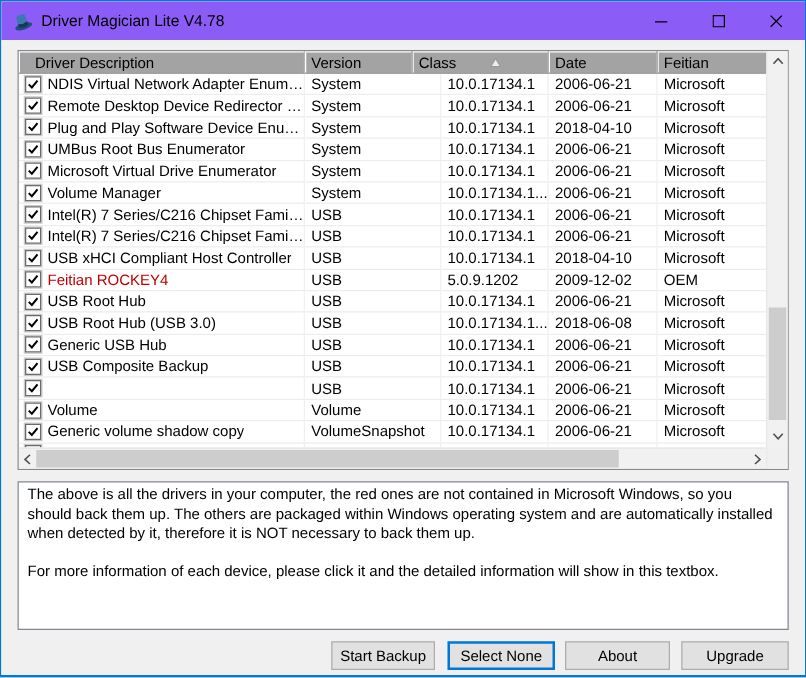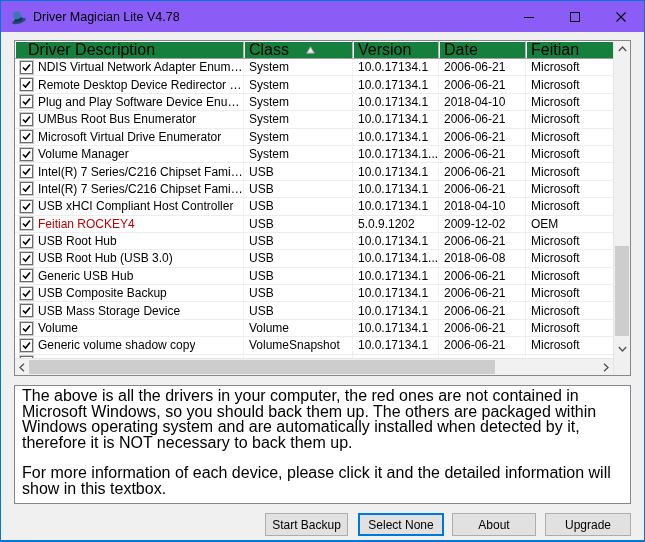--- a/index.html
+++ b/index.html
@@ -15,22 +15,22 @@
   .tb-btns{display:flex;height:100%;}
   .tb-btn{width:46px;height:100%;display:flex;align-items:center;justify-content:center;}
   
   .client{position:absolute;top:31px;left:0;right:0;bottom:0;background:#f0f0f0;}
   
   .listview{position:absolute;left:13px;top:8px;width:617px;height:336px;box-sizing:border-box;
     background:#fff;border:1px solid #828790;display:flex;}
   .lv-main{width:598px;flex:none;display:flex;flex-direction:column;overflow:hidden;}
   .lv-header{height:18px;flex:none;display:flex;background:#f0f0f0;}
   .hcell{box-sizing:border-box;height:18px;display:flex;align-items:center;position:relative;
-    background:#15803d;border-right:1px solid #b5b5b5;border-bottom:1px solid #9d9d9d;
-    box-shadow:inset 1px 1px 0 #ffffff;font-size:16px;color:#000;white-space:nowrap;overflow:hidden;}
+    background:#a3a3a3;border-right:1px solid #b5b5b5;border-bottom:1px solid #9d9d9d;
+    box-shadow:inset 1px 1px 0 #ffffff;font-size:12px;color:#000;white-space:nowrap;overflow:hidden;}
   .h-desc{width:229px;padding-left:13px;}
   .h-class{width:109px;padding-left:5px;}
   .h-version{width:86px;padding-left:5px;}
   .h-date{width:87px;padding-left:5px;}
   .h-provider{flex:1;padding-left:5px;border-right:none;}
   .sort-arrow{position:absolute;left:62px;top:5px;}
   .lv-body{flex:1;overflow:hidden;background:#fff;}
   .lv-row{height:17.4px;box-sizing:border-box;display:flex;align-items:center;border-bottom:1px solid #ededed;}
   .cell{box-sizing:border-box;height:100%;display:flex;align-items:center;overflow:hidden;
     white-space:nowrap;text-overflow:ellipsis;border-right:1px solid #f0f0f0;font-size:12px;color:#000;}
@@ -50,21 +50,21 @@
   .hs-left{left:0;} .hs-right{right:0;}
   .hs-thumb{position:absolute;left:14px;width:466px;top:1px;bottom:1px;background:#cdcdcd;}
   .vscroll{width:17px;flex:none;display:flex;flex-direction:column;background:#f0f0f0;border-left:1px solid #e6e6e6;box-sizing:border-box;}
   .vs-bar{height:317px;flex:none;position:relative;background:#f1f1f1;}
   .vs-arrow{position:absolute;left:0;right:0;height:16px;display:flex;align-items:center;justify-content:center;}
   .vs-up{top:0;} .vs-down{top:300px;}
   .vs-thumb{position:absolute;left:1px;right:1px;top:205px;height:90px;background:#cdcdcd;}
   .vs-corner{flex:1;background:#f0f0f0;}
   
   .infobox{position:absolute;left:13px;top:353px;width:617px;height:119px;box-sizing:border-box;
-    background:#fff;border:1px solid #828790;padding:2px 7px;font-size:16px;line-height:15.5px;color:#000;}
+    background:#fff;border:1px solid #828790;padding:2px 7px;font-size:12px;line-height:15.5px;color:#000;}
   .infobox .p1{margin:0 0 15px 0;}
   .infobox .p2{margin:0;}
   
   .btn{position:absolute;top:481px;height:23px;box-sizing:border-box;background:#e1e1e1;
     border:1px solid #adadad;font-size:12px;color:#000;display:flex;align-items:center;justify-content:center;padding:0;}
   .btn.focused{border:2px solid #0078d7;}
   .btn0{left:264px;width:83px;}
   .btn1{left:357px;width:86px;}
   .btn2{left:451px;width:84px;}
   .btn3{left:544px;width:86px;}
@@ -106,29 +106,29 @@
   </div>
 
   <div class="client">
 
     <div class="listview">
       <div class="lv-main">
         <div class="lv-header">
             <div class="hcell h-desc">
               <span>Driver Description</span>
             </div>
+            <div class="hcell h-version">
+              <span>Version</span>
+            </div>
             <div class="hcell h-class">
               <span>Class</span>
               <svg class="sort-arrow" width="9" height="8" viewBox="0 0 9 8">
                 <polygon points="4.5,0.8 8.4,7.2 0.6,7.2" fill="#ececec" stroke="#9a9a9a" stroke-width="1"></polygon>
               </svg>
             </div>
-            <div class="hcell h-version">
-              <span>Version</span>
-            </div>
             <div class="hcell h-date">
               <span>Date</span>
             </div>
             <div class="hcell h-provider">
               <span>Feitian</span>
             </div>
           </div>
         <div class="lv-body">
             <div class="lv-row">
               <div class="cell c-desc">
@@ -326,21 +326,20 @@
               <div class="cell c-date">2006-06-21</div>
               <div class="cell c-provider">Microsoft</div>
             </div>
             <div class="lv-row">
               <div class="cell c-desc">
                 <span class="cb">
                   <svg width="9" height="9" viewBox="0 0 9 9">
                     <polyline points="1,4.5 3.5,7 8,1.5" stroke="#000" stroke-width="1.6" fill="none"></polyline>
                   </svg>
                 </span>
-                <span class="txt">USB Mass Storage Device</span>
               </div>
               <div class="cell c-class">USB</div>
               <div class="cell c-version">10.0.17134.1</div>
               <div class="cell c-date">2006-06-21</div>
               <div class="cell c-provider">Microsoft</div>
             </div>
             <div class="lv-row">
               <div class="cell c-desc">
                 <span class="cb">
                   <svg width="9" height="9" viewBox="0 0 9 9">

